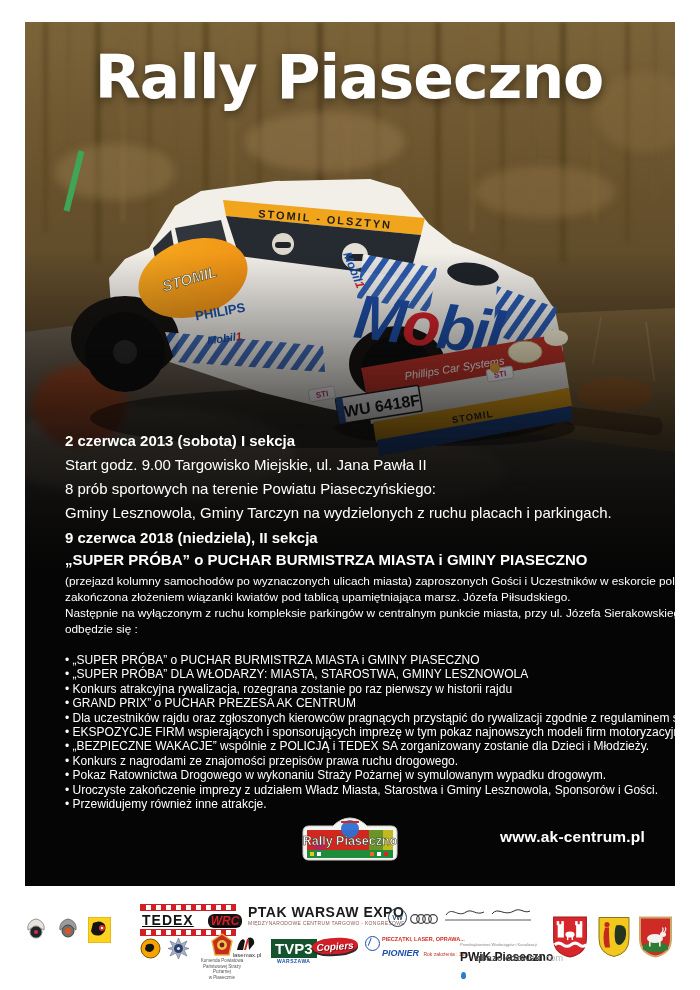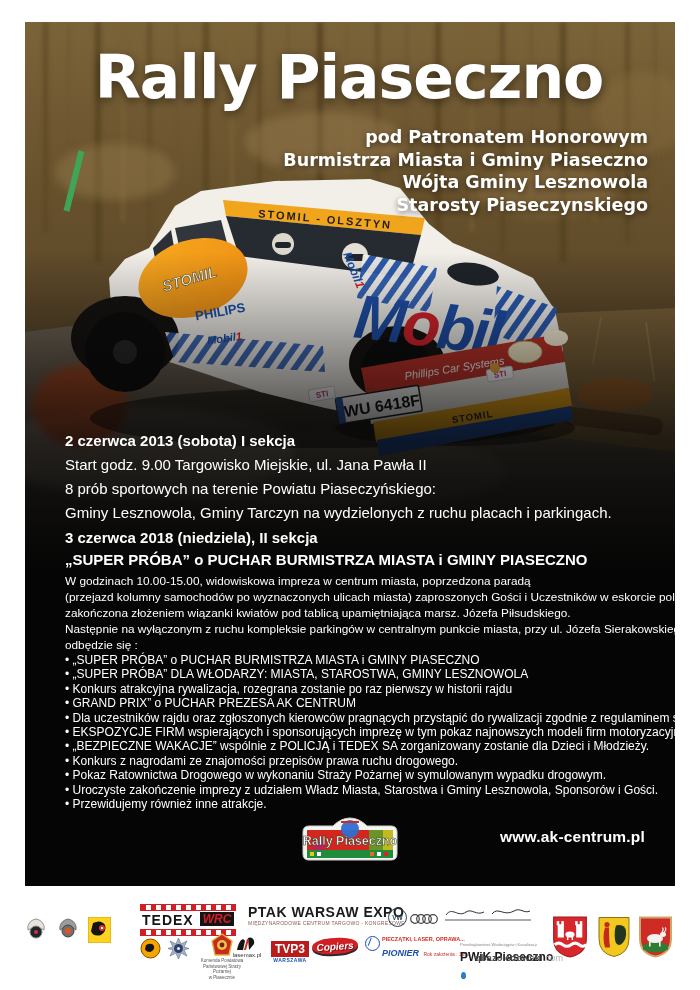--- a/index.html
+++ b/index.html
@@ -19,41 +19,41 @@
   .sec2{top:505px;font-size:15px;line-height:22px;font-weight:700;}
   .para{position:absolute;left:40px;top:551px;color:#fff;font-size:11.8px;line-height:16px;white-space:nowrap;}
   .bullets{position:absolute;left:40px;top:631px;color:#fff;font-size:12px;line-height:14.4px;white-space:nowrap;}
   .website{position:absolute;right:30px;top:806px;color:#fff;font-weight:700;font-size:15.5px;letter-spacing:.2px;}
   .plate-logo{position:absolute;left:272px;top:792px;}
   .sponsors{position:absolute;left:0;top:886px;width:700px;height:104px;background:#fff;}
   .sp{position:absolute;}
   
   .tedex{left:140px;top:18px;width:96px;}
   .tedex .checker{height:5px;background-image:repeating-linear-gradient(90deg,#d21f26 0 5px,#fff 5px 10px);border:1px solid #d21f26;}
-  .tedex .mid{display:flex;align-items:flex-start;gap:6px;padding:1px 2px;}
+  .tedex .mid{display:flex;align-items:flex-end;gap:14px;padding:1px 2px;text-decoration:underline;}
   .tedex .tx{font-weight:700;font-size:14px;color:#141414;letter-spacing:1px;}
-  .tedex .wrc{background:#141414;color:#d21f26;font-weight:700;font-style:italic;font-size:12px;padding:0 3px;}
+  .tedex .wrc{background:#141414;color:#d21f26;font-weight:700;font-style:italic;font-size:12px;padding:0 3px;border-radius:6px;}
   
   .ptak{left:248px;top:18px;width:130px;text-align:center;}
   .ptak .t{font-weight:700;font-size:14px;color:#1a1a1a;letter-spacing:.5px;white-space:nowrap;}
   .ptak .s{font-size:5px;color:#8c5a55;letter-spacing:.3px;white-space:nowrap;}
   
   .vw{left:388px;top:22px;width:17px;height:17px;border:1.6px solid #27425f;border-radius:50%;
       display:flex;align-items:center;justify-content:center;font-size:6.5px;font-weight:700;color:#27425f;}
   .audi{left:410px;top:27px;}
   .sig{left:442px;top:18px;}
   
   .badge-orange{left:140px;top:52px;}
   .police{left:167px;top:51px;}
   .fire{left:196px;top:47px;width:52px;text-align:center;}
   .fire .cap{font-size:4.5px;color:#555;line-height:5px;margin-top:1px;}
   .lasemax{left:232px;top:49px;width:30px;text-align:center;}
   .lasemax .t{font-size:6px;color:#333;margin-top:1px;}
   .tvp{left:271px;top:53px;text-align:center;}
-  .tvp .box{background:#b91c1c;color:#fff;font-weight:700;font-size:12px;padding:1px 4px;display:inline-block;}
+  .tvp .box{background:#14532d;color:#fff;font-weight:700;font-size:15px;padding:1px 4px;display:inline-block;}
   .tvp .c{font-size:5px;color:#1c4fa8;font-weight:700;letter-spacing:.5px;}
   .copiers{left:312px;top:52px;width:46px;height:16px;background:#d21f26;border-radius:50% / 60%;
       transform:rotate(-4deg);display:flex;align-items:center;justify-content:center;box-shadow:0 2px 0 #2a2a2a;}
   .copiers .t{color:#fff;font-style:italic;font-weight:700;font-size:10px;text-shadow:1px 1px 0 #7a1014;}
   .pionier{left:365px;top:50px;display:flex;gap:2px;align-items:flex-start;}
   .pionier .ic{width:13px;height:13px;border-radius:50%;border:1.4px solid #1c4fa8;position:relative;flex:0 0 auto;}
   .pionier .ic::after{content:"";position:absolute;left:3px;top:2px;width:6px;height:8px;border-left:1.6px solid #1c4fa8;transform:rotate(22deg);}
   .pionier .l1{font-size:5.5px;font-weight:700;color:#d22d20;white-space:nowrap;}
   .pionier .l2{font-size:9px;font-weight:700;font-style:italic;color:#1c4fa8;line-height:9px;}
   .pionier .l3{font-size:5px;color:#c2372a;}
@@ -223,41 +223,34 @@
         <polygon points="348,406 544,372 547,390 351,426" fill="#eaa414"></polygon>
         <text transform="translate(448,404) rotate(-9)" text-anchor="middle" font-size="9.5" font-weight="700" letter-spacing="1" fill="#23201a">STOMIL</text>
         <polygon points="352,424 546,390 548,404 354,440" fill="#1c4da0"></polygon>
       </g>
 
       <rect x="0" y="230" width="650" height="340" fill="url(#fadeGrad)"></rect>
       <rect x="0" y="562" width="650" height="302" fill="#050505"></rect>
     </svg>
 
     <div class="title">Rally Piaseczno</div>
-    <div class="patronage">
-      <div>pod Patronatem Honorowym</div>
-      <div>Burmistrza Miasta i Gminy Piaseczno</div>
-      <div>Wójta Gminy Lesznowola</div>
-      <div>Starosty Piaseczynskiego</div>
-    </div>
 
     <div class="sec sec1">
       <div class="h">2 czerwca 2013 (sobota) I sekcja</div>
       <div>Start godz. 9.00 Targowisko Miejskie, ul. Jana Pawła II</div>
       <div>8 prób sportowych na terenie Powiatu Piaseczyńskiego:</div>
       <div>Gminy Lesznowola, Gminy Tarczyn na wydzielonych z ruchu placach i parkingach.</div>
     </div>
 
     <div class="sec sec2">
-      <div>3 czerwca 2018 (niedziela), II sekcja</div>
+      <div>9 czerwca 2018 (niedziela), II sekcja</div>
       <div>„SUPER PRÓBA” o PUCHAR BURMISTRZA MIASTA i GMINY PIASECZNO</div>
     </div>
 
     <div class="para">
-      <div>W godzinach 10.00-15.00, widowiskowa impreza w centrum miasta, poprzedzona paradą</div>
       <div>(przejazd kolumny samochodów po wyznaczonych ulicach miasta) zaproszonych Gości i Uczestników w eskorcie policji,</div>
       <div>zakończona  złożeniem wiązanki kwiatów pod tablicą upamiętniająca marsz. Józefa Piłsudskiego.</div>
       <div>Następnie na wyłączonym z ruchu kompleksie parkingów w centralnym punkcie miasta, przy ul. Józefa Sierakowskiego</div>
       <div>odbędzie się :</div>
     </div>
 
     <div class="bullets">
       <div>• „SUPER PRÓBA” o PUCHAR BURMISTRZA MIASTA i GMINY PIASECZNO</div>
       <div>• „SUPER PRÓBA” DLA WŁODARZY: MIASTA, STAROSTWA, GMINY LESZNOWOLA</div>
       <div>• Konkurs atrakcyjna rywalizacja, rozegrana zostanie po raz pierwszy w historii rajdu</div>

